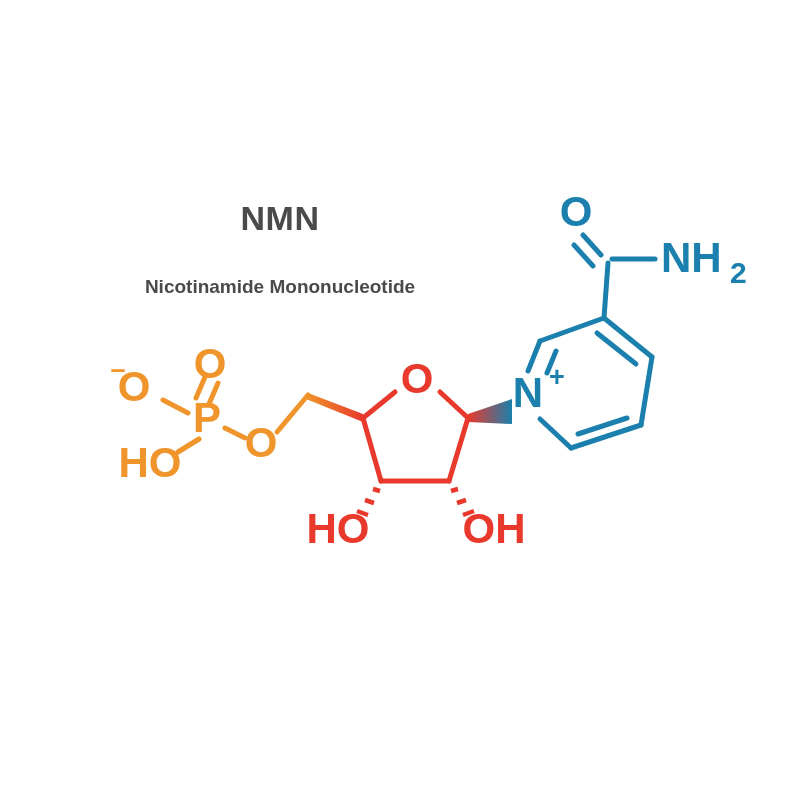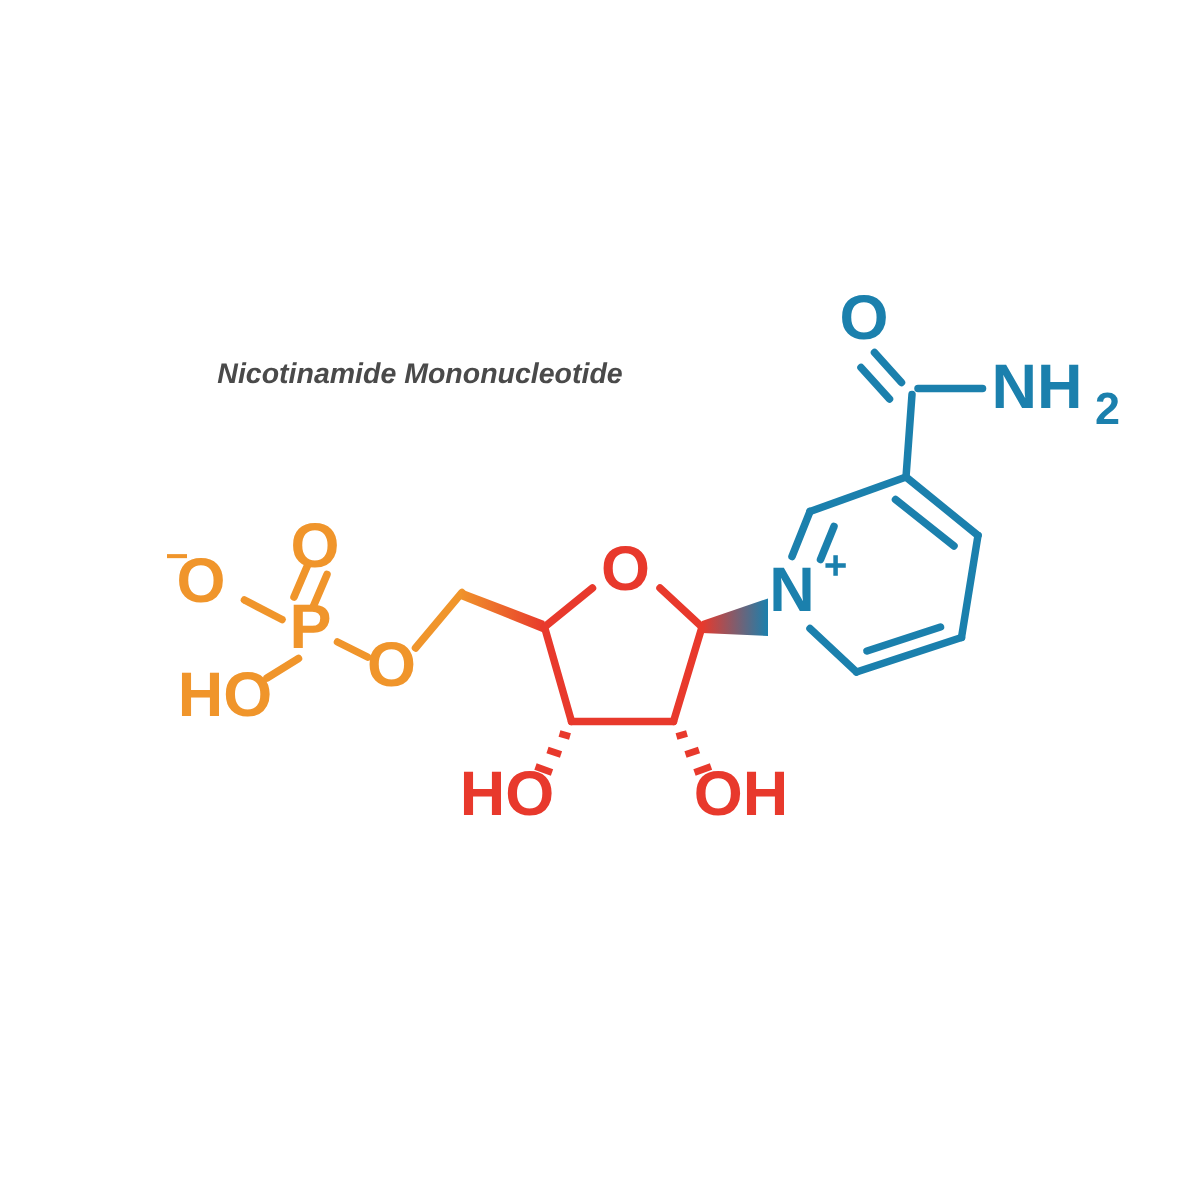--- a/index.html
+++ b/index.html
@@ -31,21 +31,20 @@
     letter-spacing: 0.5px;
     line-height: 1.1;
   }
   #title-full {
     font-family: "Liberation Sans", sans-serif;
     font-size: 19px;
     font-weight: bold;
     color: #4a4a4a;
     margin-top: 40px;
     line-height: 1.1;
-    font-style: italic;
   }
   svg#structure {
     position: absolute;
     left: 0;
     top: 0;
     width: 800px;
     height: 800px;
   }
   text.atom {
     font-family: "Liberation Sans", sans-serif;
@@ -65,20 +64,21 @@
     font-size: 30px;
     dominant-baseline: middle;
   }
 </style>
 </head>
 <body>
 
 <div id="canvas">
 
   <div class="title-block">
+    <div id="title-abbrev">NMN</div>
     <div id="title-full">Nicotinamide Mononucleotide</div>
   </div>
 
   <svg id="structure" viewBox="0 0 800 800">
 
     <defs>
 
       <linearGradient id="gradOrangeRed" x1="0" y1="0" x2="1" y2="0">
         <stop offset="0%" stop-color="#F0952B"></stop>
         <stop offset="100%" stop-color="#E8392C"></stop>

